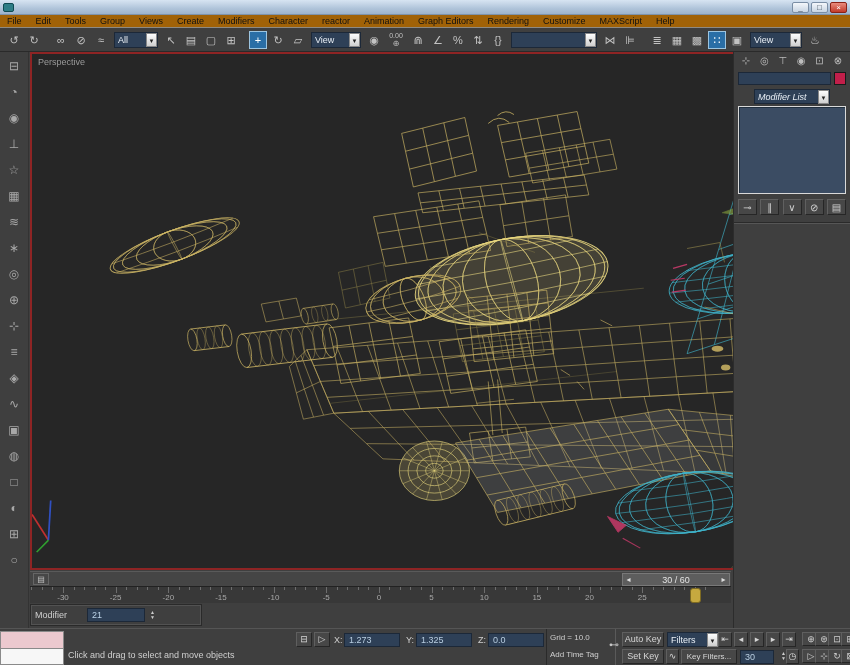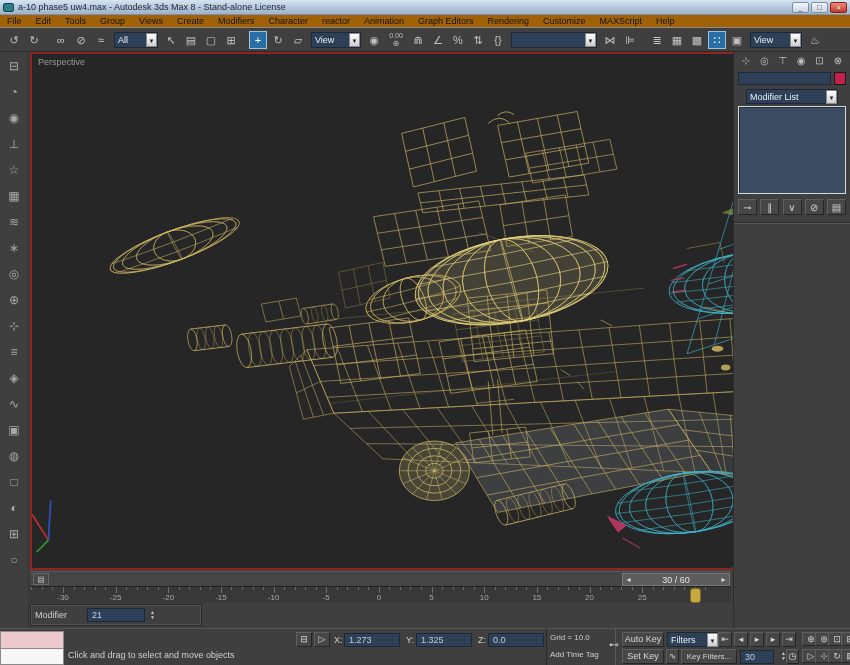--- a/index.html
+++ b/index.html
@@ -48,21 +48,21 @@
   .vp-label{position:absolute;left:6px;top:3px;font-size:9px;color:#9a9a9a;z-index:3;}
   .viewport svg{position:absolute;left:0;top:0;width:100%;height:100%;}
 
   
   .rpanel{position:absolute;left:733px;top:52px;width:117px;height:576px;background:#3f3f3f;border-left:1px solid #2c2c2c;}
   .cp-tabs{display:flex;justify-content:space-between;padding:2px 4px 1px 4px;}
   .cp-tab{width:16px;height:14px;color:#bdbdbd;font-size:10px;line-height:14px;text-align:center;}
   .cp-name-row{display:flex;align-items:center;padding:3px 4px 2px 4px;gap:3px;}
   .cp-name-field{flex:1;height:13px;background:#2e4057;border:1px solid #1c2838;}
   .cp-swatch{width:12px;height:13px;border:1px solid #1a1a1a;}
-  .cp-dd{margin:2px 12px;height:15px;}
+  .cp-dd{margin:2px 20px;height:15px;font-style:italic;}
   .cp-list{margin:2px 4px;height:88px;background:#3b4c63;border:1px solid #d9d9d9;box-shadow:inset 1px 1px 0 #22303f;}
   .cp-stack-btns{display:flex;justify-content:space-between;padding:3px 4px;}
   .stack-btn{width:19px;height:16px;background:#474747;border-top:1px solid #606060;border-left:1px solid #606060;
     border-right:1px solid #262626;border-bottom:1px solid #262626;color:#cfcfcf;font-size:10px;line-height:15px;text-align:center;}
   .cp-divider{margin:4px 0 0 0;border-top:1px solid #2a2a2a;border-bottom:1px solid #565656;}
 
   
   .tslider{position:absolute;left:30px;top:571px;width:701px;height:15px;background:#454545;border-top:1px solid #5a5a5a;}
   .ts-minibtn{position:absolute;left:3px;top:1px;width:16px;height:12px;background:#474747;color:#c5c5c5;
     font-size:8px;line-height:11px;text-align:center;border:1px solid #666;}
@@ -110,21 +110,20 @@
   .nav-btn{position:absolute;width:12px;height:14px;background:#474747;border-top:1px solid #5f5f5f;border-left:1px solid #5f5f5f;
     border-right:1px solid #262626;border-bottom:1px solid #262626;color:#cfcfcf;font-size:9px;line-height:12px;text-align:center;}
 </style>
 </head>
 <body>
 
 <div class="app">
 
   <div class="titlebar">
     <div class="title-icon"></div>
-    <div class="title-text">a-10  phase5 uw4.max - Autodesk 3ds Max 8  - Stand-alone License</div>
     <div class="win-controls">
         <div class="win-btn">_</div>
         <div class="win-btn">□</div>
         <div class="win-btn close">×</div>
       </div>
   </div>
 
   <div class="menubar">
       <div class="menu-item">File</div>
       <div class="menu-item">Edit</div>

